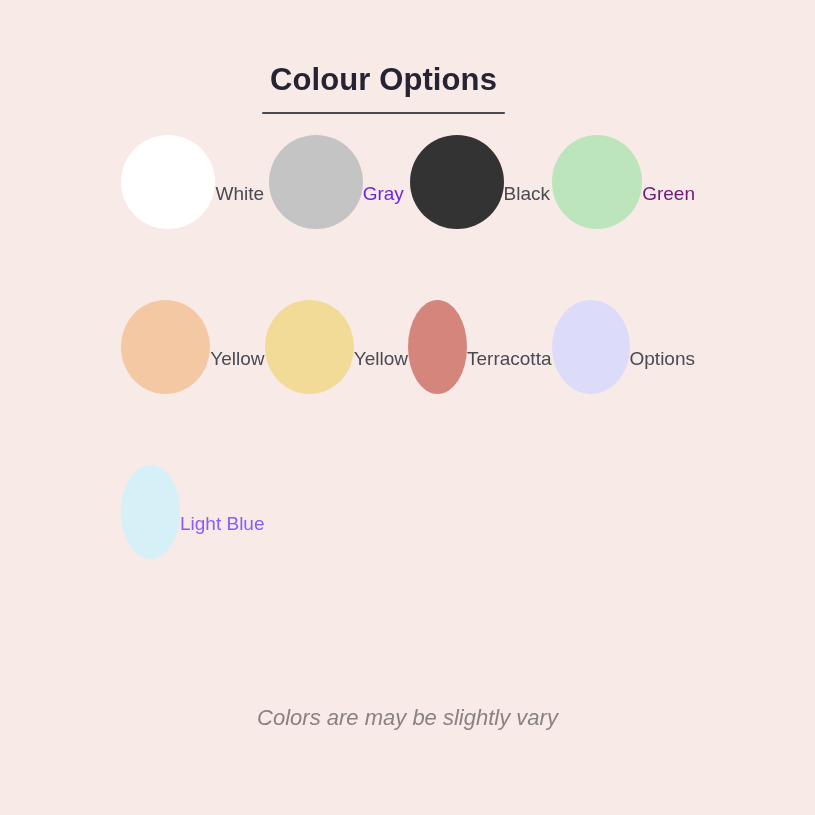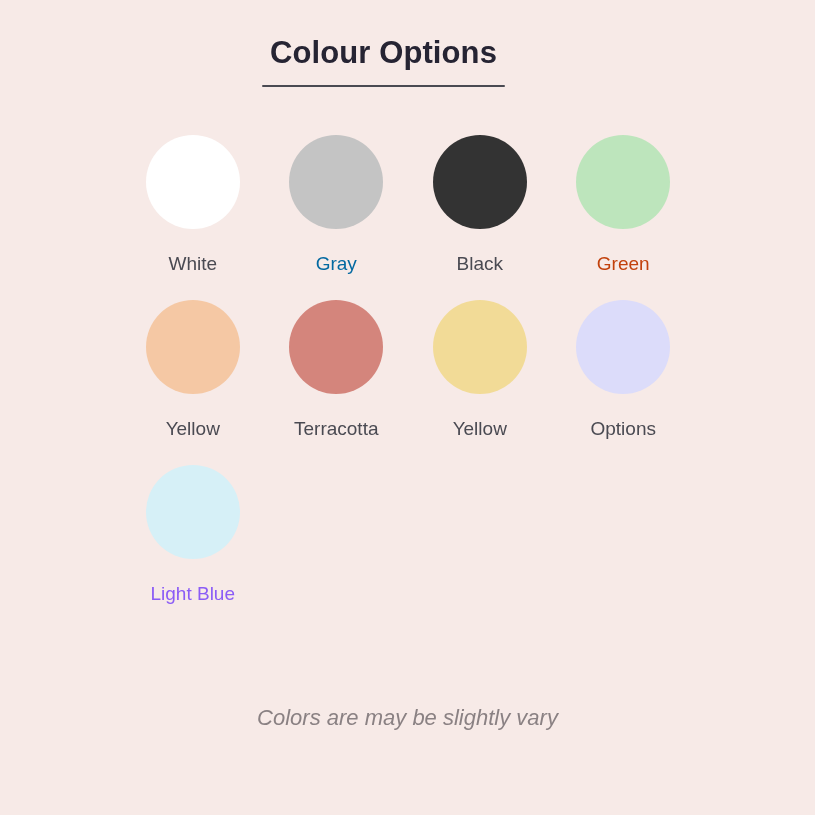--- a/index.html
+++ b/index.html
@@ -17,21 +17,21 @@
     position: relative;
     width: 815px;
     height: 815px;
     background: #f7eae7;
     box-sizing: border-box;
   }
 
   
   .header {
     position: absolute;
-    top: 33px;
+    top: 60px;
     left: 0;
     width: 767px;
     text-align: center;
   }
   .title {
     font-size: 31px;
     font-weight: bold;
     color: #262433;
     letter-spacing: 0.1px;
     line-height: 40px;
@@ -55,21 +55,21 @@
   .swatch-row {
     display: flex;
     flex-direction: row;
     justify-content: flex-start;
     align-items: flex-start;
     height: 165px;
   }
   .swatch-cell {
     width: 143.5px;
     display: flex;
-    flex-direction: column;
+    flex-direction: row;
     align-items: center;
     justify-content: center;
   }
   .swatch-circle {
     width: 94px;
     height: 94px;
     border-radius: 50%;
     display: block;
   }
   .swatch-label {
@@ -106,44 +106,44 @@
 
   <div class="swatch-grid">
 
     <div class="swatch-row">
       <div class="swatch-cell">
         <span class="swatch-circle" style="background-color: rgb(255, 255, 255);"></span>
         <span class="swatch-label" style="color: rgb(74, 74, 82);">White</span>
       </div>
       <div class="swatch-cell">
         <span class="swatch-circle" style="background-color: rgb(196, 196, 196);"></span>
-        <span class="swatch-label" style="color: #0369a1;">Gray</span>
+        <span class="swatch-label" style="color: #6d28d9;">Gray</span>
       </div>
       <div class="swatch-cell">
         <span class="swatch-circle" style="background-color: rgb(51, 51, 51);"></span>
         <span class="swatch-label" style="color: rgb(74, 74, 82);">Black</span>
       </div>
       <div class="swatch-cell">
         <span class="swatch-circle" style="background-color: rgb(189, 229, 188);"></span>
-        <span class="swatch-label" style="color: #c2410c;">Green</span>
+        <span class="swatch-label" style="color: #701a75;">Green</span>
       </div>
     </div>
 
     <div class="swatch-row">
       <div class="swatch-cell">
         <span class="swatch-circle" style="background-color: rgb(245, 200, 164);"></span>
         <span class="swatch-label" style="color: rgb(74, 74, 82);">Yellow</span>
       </div>
       <div class="swatch-cell">
+        <span class="swatch-circle" style="background-color: rgb(242, 219, 151);"></span>
+        <span class="swatch-label" style="color: rgb(74, 74, 82);">Yellow</span>
+      </div>
+      <div class="swatch-cell">
         <span class="swatch-circle" style="background-color: rgb(212, 133, 124);"></span>
         <span class="swatch-label" style="color: rgb(74, 74, 82);">Terracotta</span>
-      </div>
-      <div class="swatch-cell">
-        <span class="swatch-circle" style="background-color: rgb(242, 219, 151);"></span>
-        <span class="swatch-label" style="color: rgb(74, 74, 82);">Yellow</span>
       </div>
       <div class="swatch-cell">
         <span class="swatch-circle" style="background-color: rgb(220, 220, 250);"></span>
         <span class="swatch-label" style="color: rgb(74, 74, 82);">Options</span>
       </div>
     </div>
 
     <div class="swatch-row">
       <div class="swatch-cell">
         <span class="swatch-circle" style="background-color: rgb(214, 240, 247);"></span>

